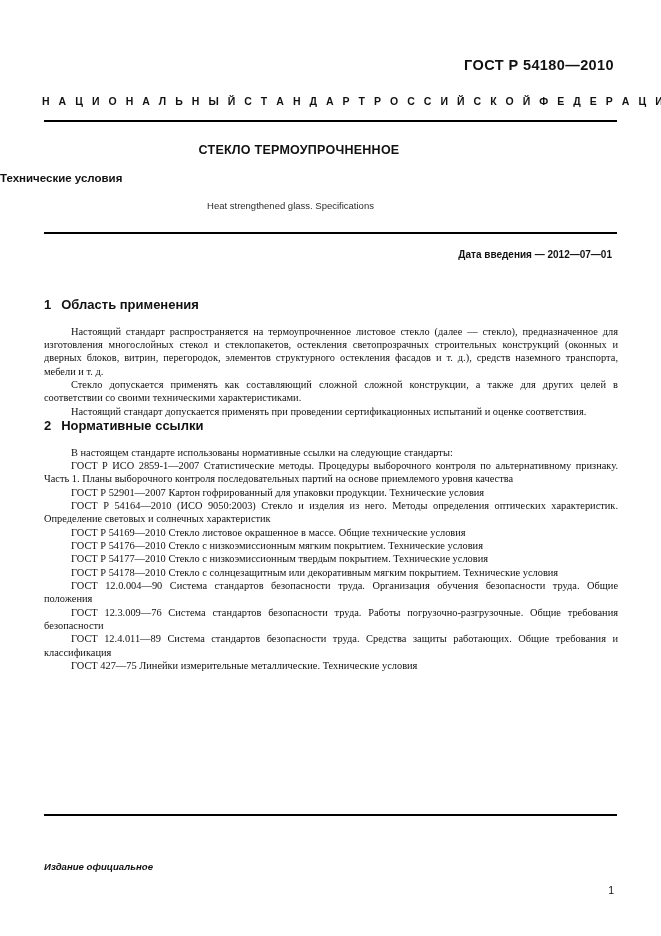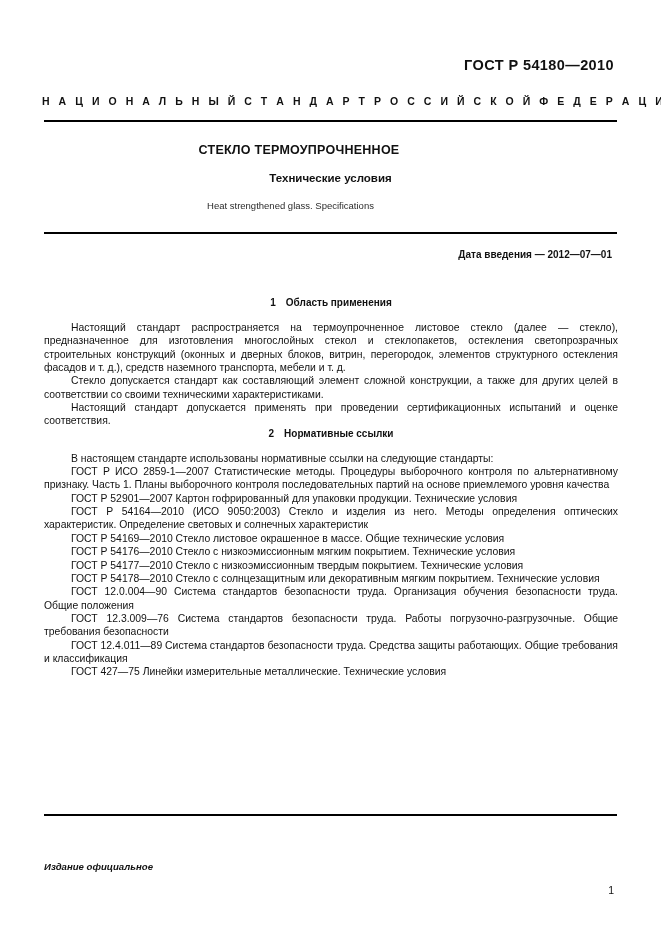--- a/index.html
+++ b/index.html
@@ -63,21 +63,20 @@
     text-align: center;
     font-size: 12.5px;
     font-weight: bold;
     letter-spacing: 0.25px;
   }
   .title-sub {
     position: absolute;
     top: 172px;
     left: 0;
     width: 661px;
-    text-align: center;
     font-size: 11.5px;
     font-weight: bold;
   }
   .title-en {
     position: absolute;
     top: 200px;
     left: 0;
     width: 581px;
     text-align: center;
     font-size: 9.5px;
@@ -95,41 +94,41 @@
 
   
   .body-area {
     position: absolute;
     top: 297px;
     left: 44px;
     width: 574px;
   }
 
   h2.section {
-    font-size: 10px;
+    font-size: 13px;
     font-weight: bold;
     margin: 0 0 12px 0;
     padding-left: 26px;
     text-indent: -26px;
     line-height: 1.2;
-    text-align: center;
   }
   h2.section .num { margin-right: 10px; }
 
   .section-2-head {
     margin-top: 22px;
   }
 
   p.para {
     font-size: 10.4px;
     line-height: 13.35px;
     margin: 0;
     text-align: justify;
     text-justify: inter-word;
     hyphens: manual;
+    font-family: Liberation Serif, serif;
   }
   p.indent { text-indent: 27px; }
 
   
   .footer-note {
     position: absolute;
     bottom: 64px;
     left: 44px;
     font-size: 9.6px;
     font-style: italic;
@@ -162,21 +161,21 @@
   <div class="rule rule-mid"></div>
 
   <div class="intro-date">Дата введения — 2012—07—01</div>
 
   <div class="body-area">
 
     <h2 class="section">
       <span class="num">1</span><span>Область применения</span>
     </h2>
     <p class="para indent">Настоящий стандарт распространяется на термоупрочненное листовое стекло (далее — стекло), предназначенное для изготовления многослойных стекол и стеклопакетов, остекления светопрозрачных строительных конструкций (оконных и дверных блоков, витрин, перегородок, элементов структурного остекления фасадов и т. д.), средств наземного транспорта, мебели и т. д.</p>
-    <p class="para indent">Стекло допускается стандарт как составляющий элемент сложной конструкции, а также для других целей в соответствии со своими техническими характеристиками.</p>
+    <p class="para indent">Стекло допускается применять как составляющий сложной сложной конструкции, а также для других целей в соответствии со своими техническими характеристиками.</p>
     <p class="para indent">Настоящий стандарт допускается применять при проведении сертификационных испытаний и оценке соответствия.</p>
 
     <h2 class="section section-2-head">
       <span class="num">2</span><span>Нормативные ссылки</span>
     </h2>
     <p class="para indent">В настоящем стандарте использованы нормативные ссылки на следующие стандарты:</p>
     <p class="para indent">ГОСТ Р ИСО 2859-1—2007 Статистические методы. Процедуры выборочного контроля по альтернативному признаку. Часть 1. Планы выборочного контроля последовательных партий на основе приемлемого уровня качества</p>
     <p class="para indent">ГОСТ Р 52901—2007 Картон гофрированный для упаковки продукции. Технические условия</p>
     <p class="para indent">ГОСТ Р 54164—2010 (ИСО 9050:2003) Стекло и изделия из него. Методы определения оптических характеристик. Определение световых и солнечных характеристик</p>
     <p class="para indent">ГОСТ Р 54169—2010 Стекло листовое окрашенное в массе. Общие технические условия</p>

